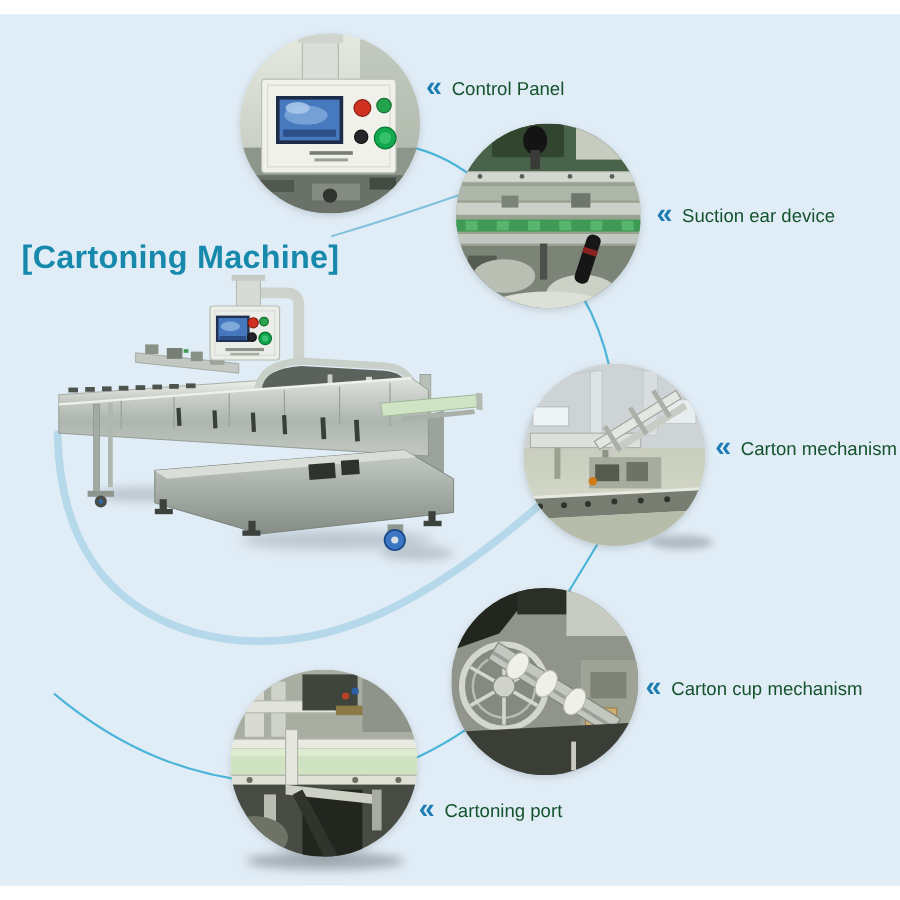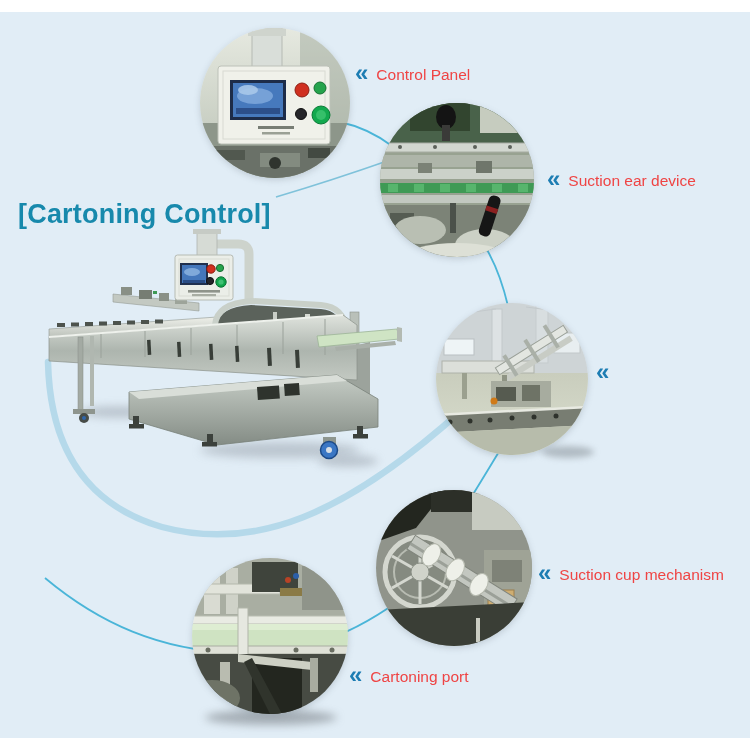--- a/index.html
+++ b/index.html
@@ -7,21 +7,21 @@
   .stage{position:relative;width:750px;height:750px;background:#ffffff;overflow:hidden;}
   .band{position:absolute;left:0;top:12px;width:750px;height:726px;background:#e1edf6;z-index:0;}
   .curves{position:absolute;left:0;top:0;width:750px;height:750px;z-index:1;}
   .shadow{position:absolute;border-radius:50%;z-index:2;}
   .machine{position:absolute;left:5px;top:228px;width:400px;height:250px;z-index:3;}
   .pc{position:absolute;border-radius:50%;overflow:hidden;z-index:4;box-shadow:0 2px 6px rgba(90,105,115,0.25);}
   .pc svg{display:block;width:100%;height:100%;}
   .title{position:absolute;left:18px;top:199px;font-size:27px;font-weight:bold;color:#1789ac;letter-spacing:0.2px;z-index:6;white-space:nowrap;}
   .callout{position:absolute;display:flex;align-items:center;gap:8px;z-index:6;white-space:nowrap;}
   .chev{color:#1d7db3;font-size:24px;font-weight:bold;line-height:16px;transform:translateY(-2px);}
-  .lbl{color:#ef4444;font-size:15.5px;line-height:18px;}
+  .lbl{color:#14532d;font-size:15.5px;line-height:18px;}
 </style>
 </head>
 <body>
 
 <div class="stage">
   <div class="band"></div>
 
   <svg class="curves" viewBox="0 0 750 750">
     <path d="M48,362 C50,452 90,506 162,527 C255,552 345,515 462,410" fill="none" stroke="#b5d9ea" stroke-width="6.5" stroke-linecap="round"></path>
     <path d="M276,197 Q330,181 390,160" fill="none" stroke="#7fc2da" stroke-width="1.6"></path>
@@ -331,34 +331,35 @@
       <rect x="0" y="96" width="156" height="60" fill="#474b43"></rect>
       <rect x="60" y="100" width="50" height="56" fill="#23261f"></rect>
       <polygon points="46,96 120,104 120,112 46,104" fill="#cdd0c4"></polygon>
       <rect x="28" y="104" width="10" height="40" fill="#b9bcb0"></rect>
       <rect x="118" y="100" width="8" height="34" fill="#a8aca0"></rect>
       <polygon points="60,100 90,156 78,156 52,104" fill="#30342c"></polygon>
       <ellipse cx="20" cy="140" rx="28" ry="18" fill="#6e7366"></ellipse>
     </svg>
   </div>
 
-  <div class="title">[Cartoning Control]</div>
+  <div class="title">[Cartoning Machine]</div>
 
   <div class="callout" style="left:355px;top:66px;">
     <span class="chev">«</span>
     <span class="lbl">Control Panel</span>
   </div>
   <div class="callout" style="left:547px;top:172px;">
     <span class="chev">«</span>
     <span class="lbl">Suction ear device</span>
   </div>
   <div class="callout" style="left:596px;top:366px;">
     <span class="chev">«</span>
+    <span class="lbl">Carton mechanism</span>
   </div>
   <div class="callout" style="left:538px;top:566px;">
     <span class="chev">«</span>
-    <span class="lbl">Suction cup mechanism</span>
+    <span class="lbl">Carton cup mechanism</span>
   </div>
   <div class="callout" style="left:349px;top:668px;">
     <span class="chev">«</span>
     <span class="lbl">Cartoning port</span>
   </div>
 </div>
 
 </body></html>

